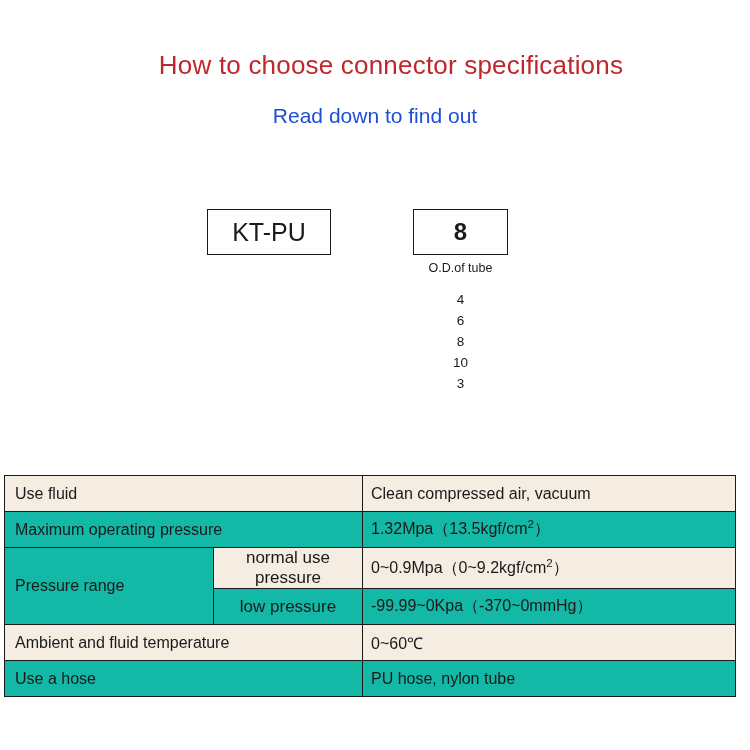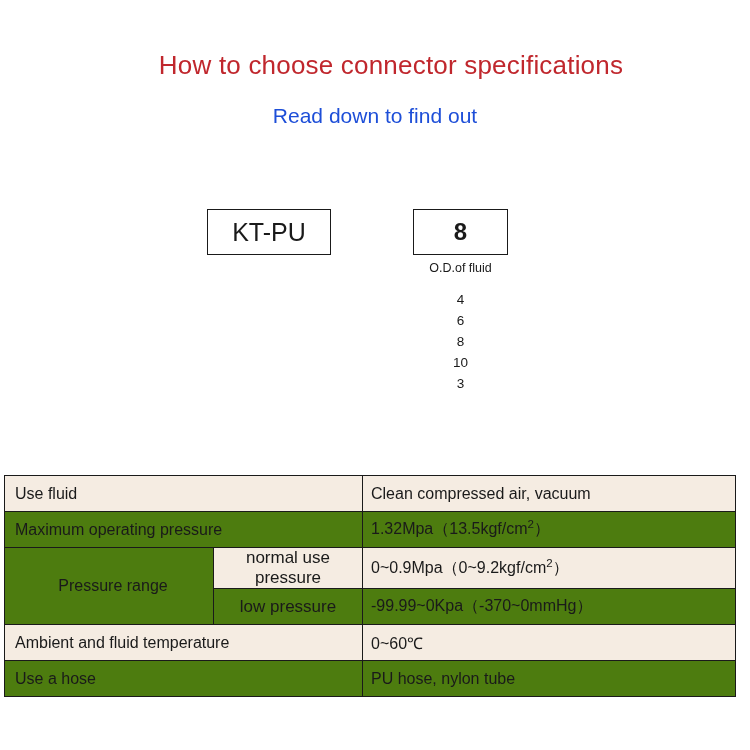--- a/index.html
+++ b/index.html
@@ -101,46 +101,46 @@
     top: 475px;
     width: 731px;
     border-collapse: collapse;
     table-layout: fixed;
     font-size: 16px;
   }
   #spec-table td {
     border: 1.3px solid #1a1a1a;
     padding: 0 8px;
     color: #1a1a1a;
-    background: #4d7c0f;
+    background: #14b8a6;
     height: 36px;
     box-sizing: border-box;
   }
   #spec-table td.shaded { background: #f5ece2; }
   #spec-table td.label  { text-align: left; padding-left: 10px; }
   #spec-table td.value  { text-align: left; }
   #spec-table td.sublabel {
     text-align: center;
     font-size: 17px;
   }
-  #spec-table td.merged { text-align: center; padding-left: 16px; }
+  #spec-table td.merged { text-align: left; padding-left: 10px; }
   .sup { font-size: 0.72em; vertical-align: super; line-height: 0; }
 </style>
 </head>
 <body>
 
 <div id="page-title">How to choose connector specifications</div>
 
 <div id="page-subtitle">Read down to find out</div>
 
 <div class="code-box" id="series-box">KT-PU</div>
 
 <div class="code-box" id="size-box">8</div>
 
-<div id="size-caption">O.D.of fluid</div>
+<div id="size-caption">O.D.of tube</div>
 
 <div id="size-options">
   <div class="opt">4</div>
   <div class="opt">6</div>
   <div class="opt">8</div>
   <div class="opt">10</div>
   <div class="opt">3</div>
 </div>
 
 <table id="spec-table">

